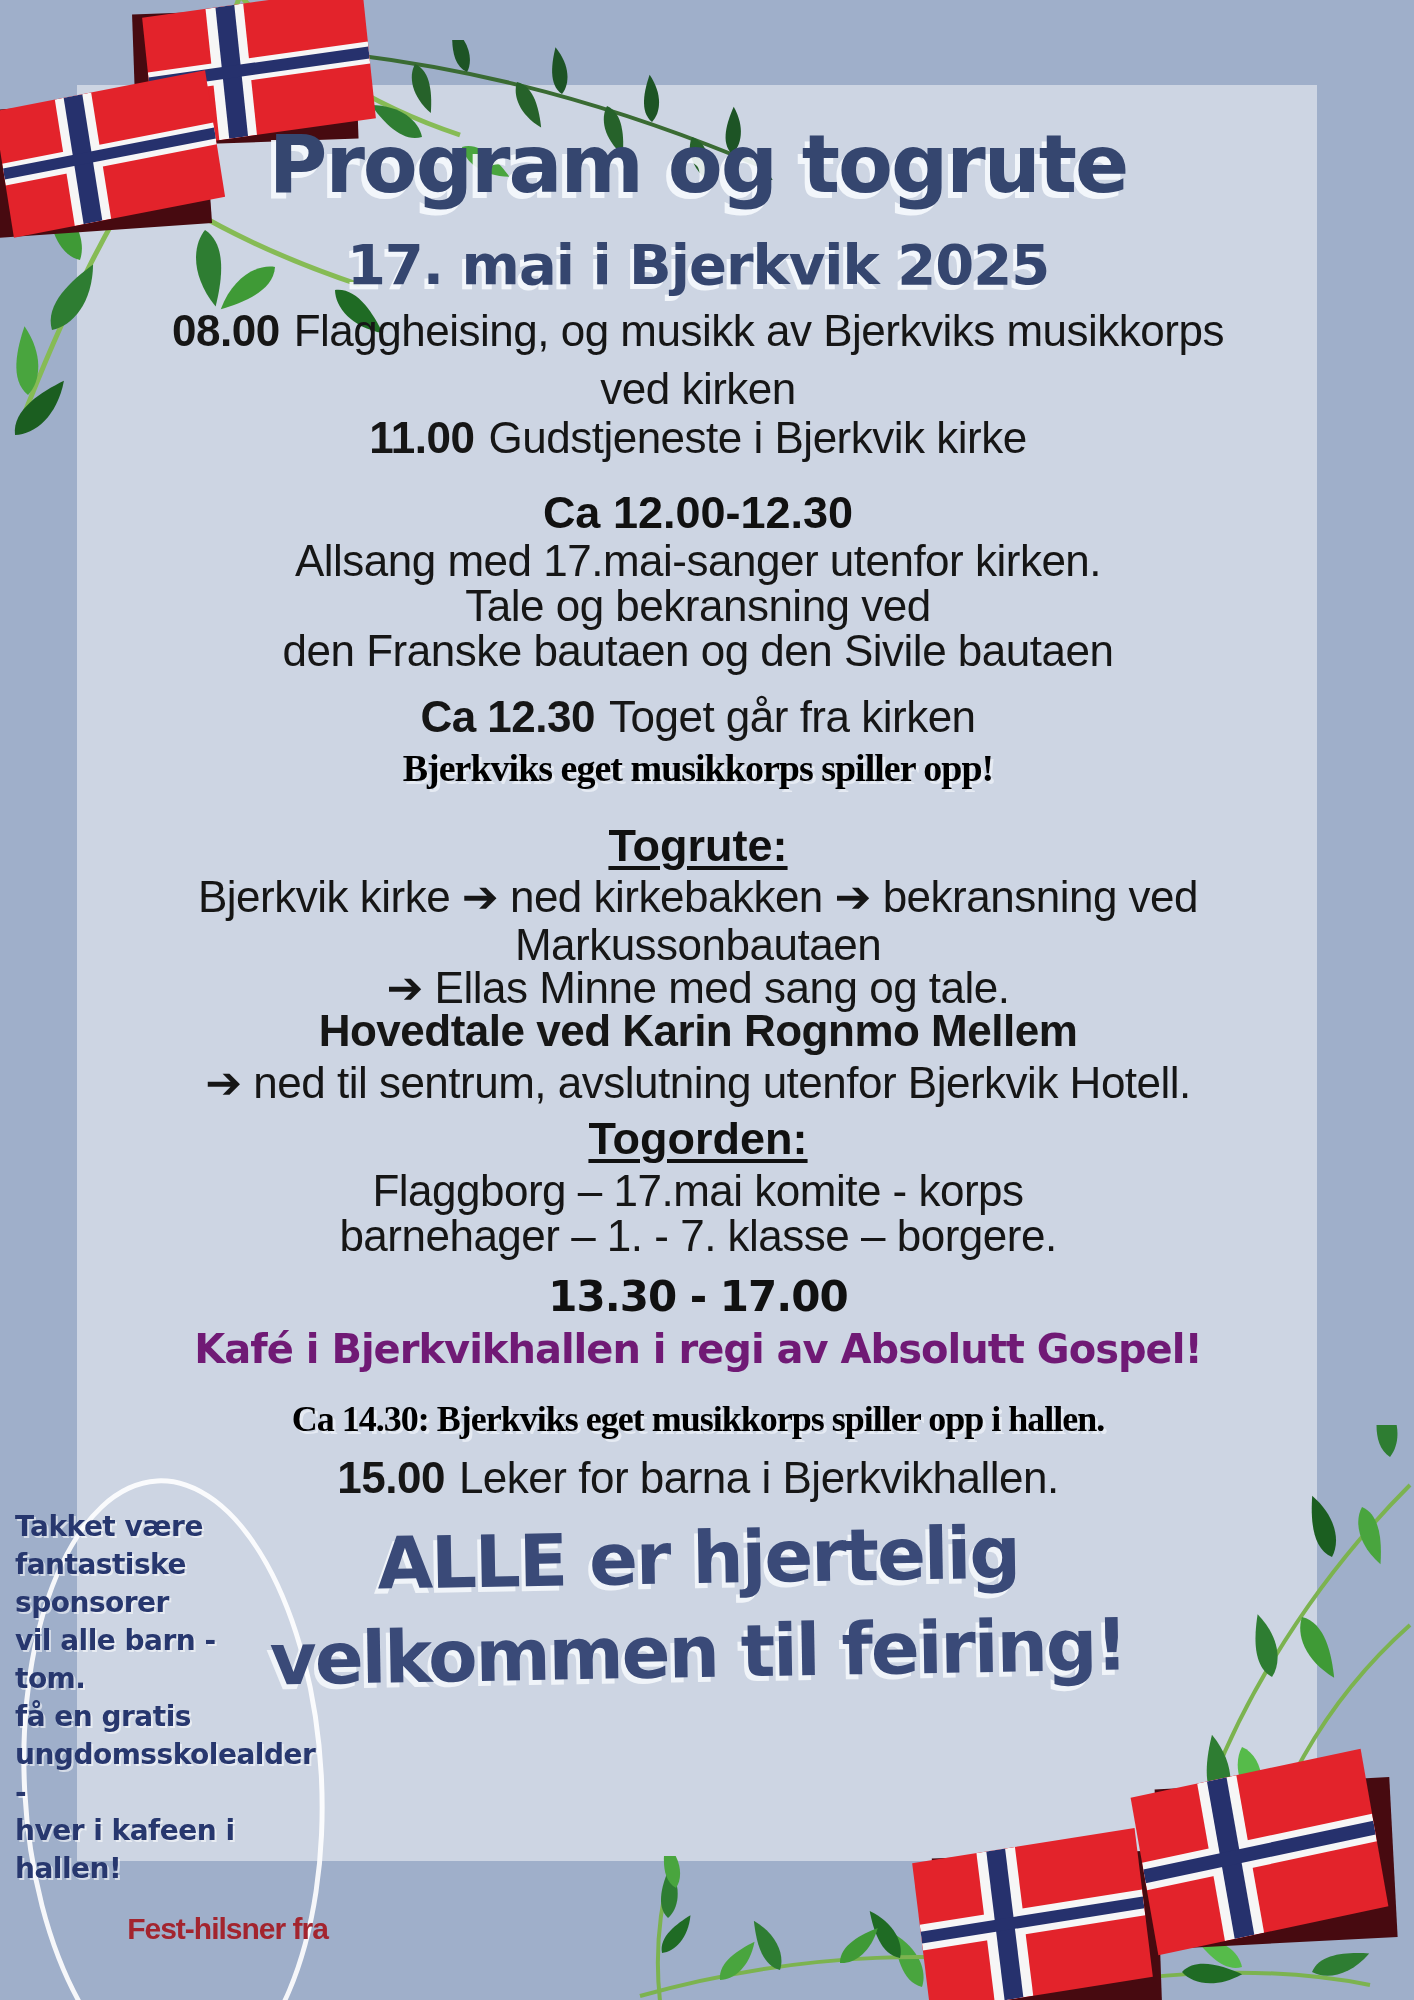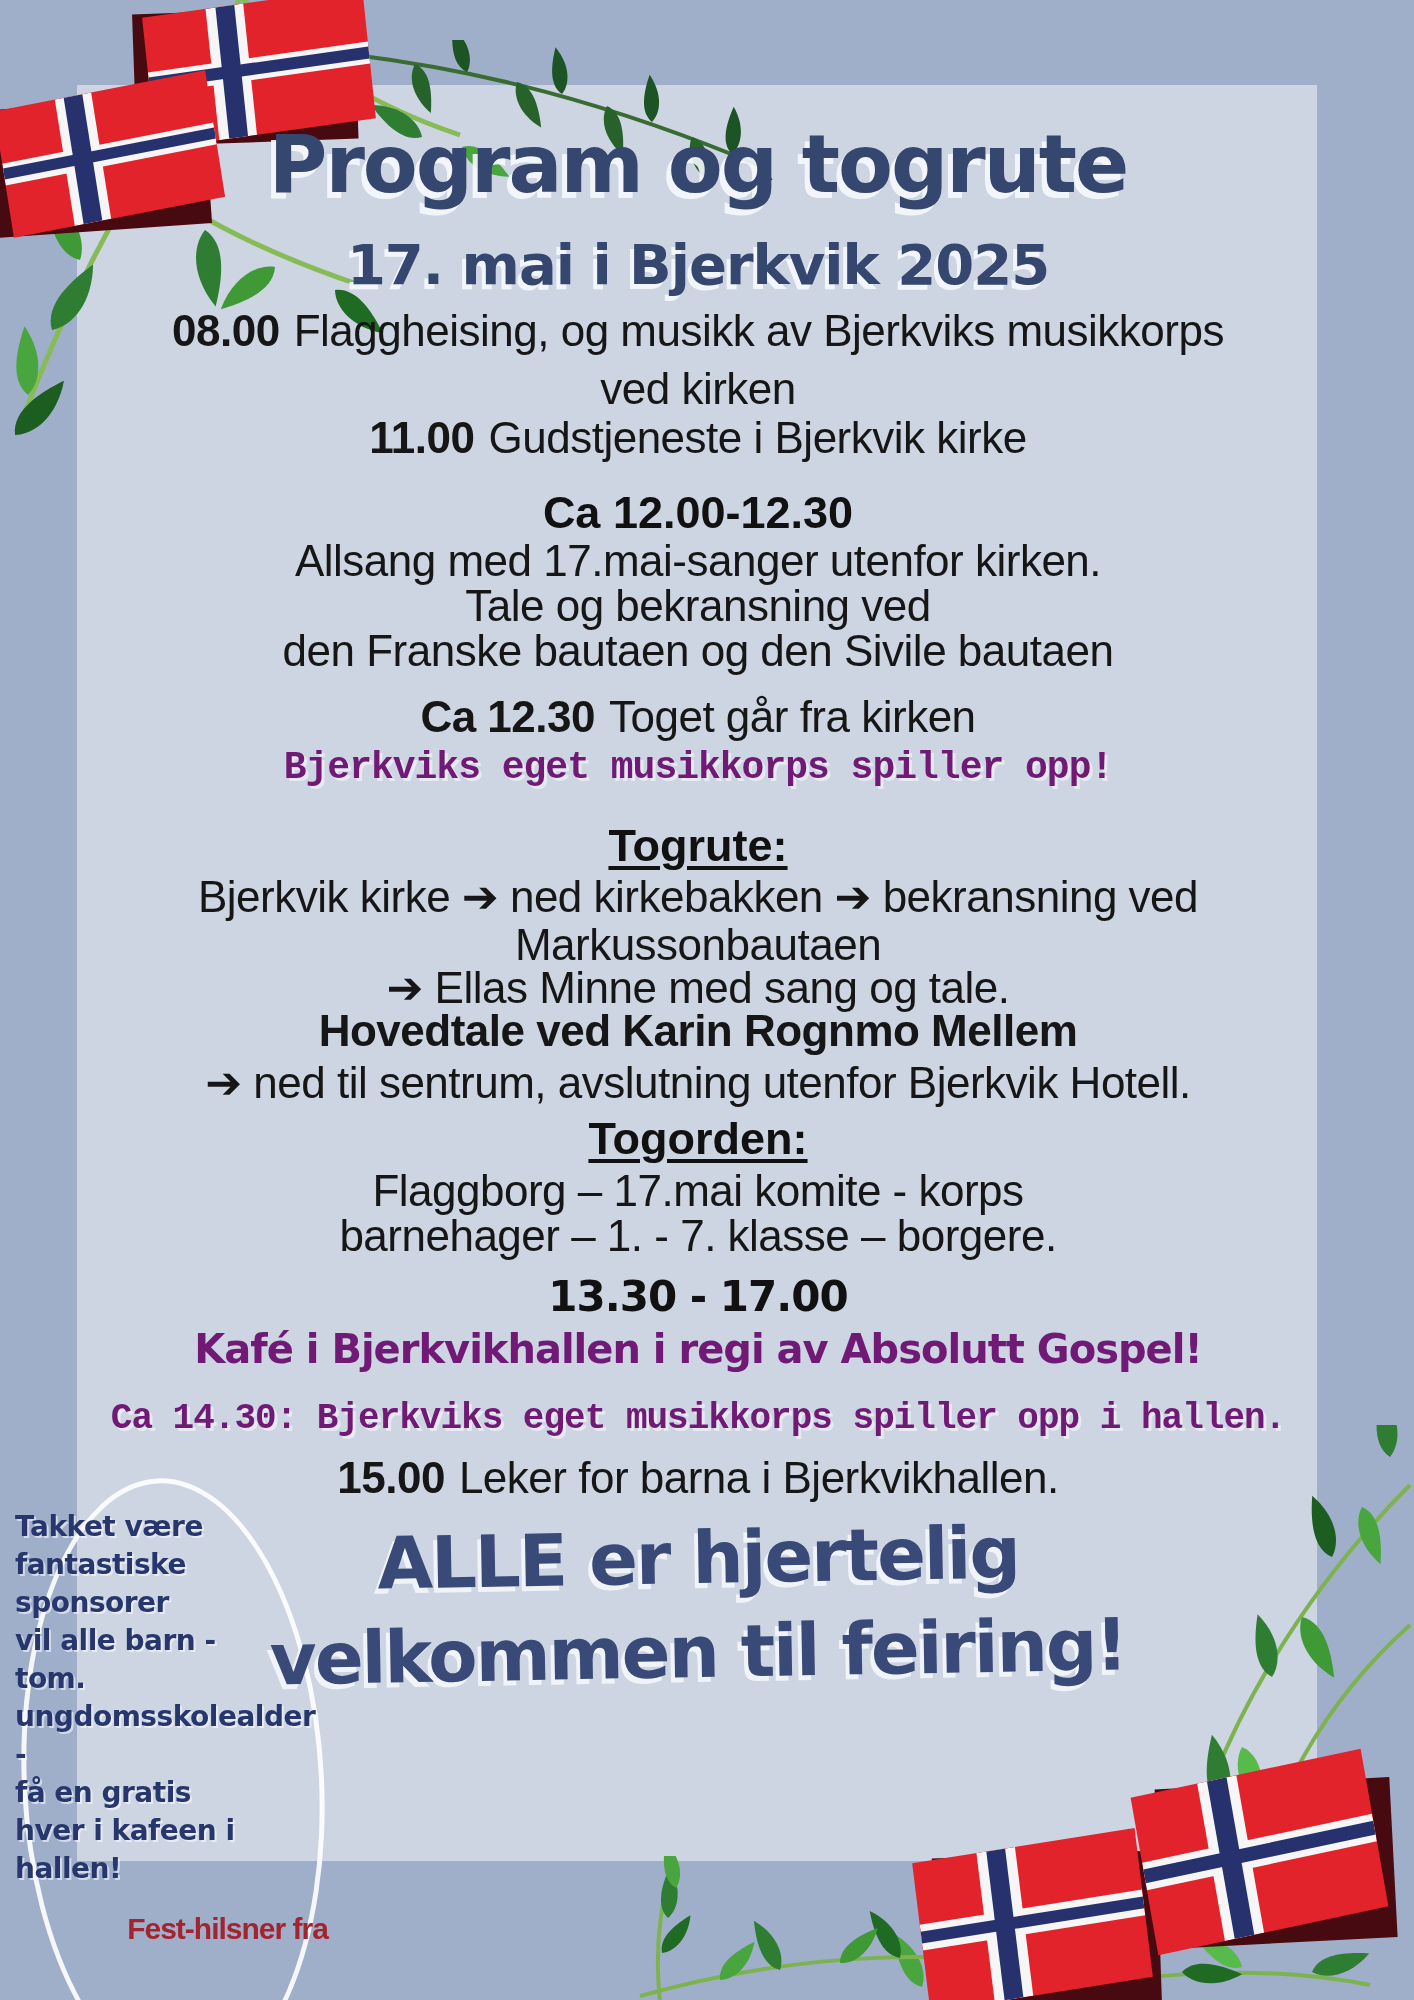--- a/index.html
+++ b/index.html
@@ -9,21 +9,21 @@
 
   
   .content{position:absolute;left:40px;top:0;width:1316px;text-align:center;z-index:6;}
   .abs{position:absolute;left:0;width:100%;}
   .body-line{font-size:44px;line-height:46px;color:#161616;letter-spacing:-0.5px;}
   .time{font-weight:700;text-align:center;}
   .gap{display:inline-block;width:14px;}
   .bold-heading{font-size:45px;font-weight:700;color:#111;}
   .underlined{text-decoration:underline;text-underline-offset:5px;text-decoration-thickness:4px;}
   .hand{font-family:"DejaVu Sans",sans-serif;font-weight:700;letter-spacing:-1px;}
-  .red-script{color:#701a75;font-family:Liberation Mono, monospace;font-weight:700;
+  .red-script{color:#000000;font-family:Liberation Serif, serif;font-weight:700;
               font-size:38px;letter-spacing:-1px;text-shadow:3px 3px 0 rgba(238,242,248,0.75);}
   .title{font-family:"DejaVu Sans",sans-serif;font-weight:700;font-size:80px;letter-spacing:-2px;
          color:#35466f;text-shadow:-5px 6px 0 rgba(246,249,253,0.9);}
   .subtitle{font-family:"DejaVu Sans",sans-serif;font-weight:700;font-size:56px;letter-spacing:-1px;
          color:#35466f;text-shadow:-4px 5px 0 rgba(246,249,253,0.9);}
   .welcome{font-family:"DejaVu Sans",sans-serif;font-weight:700;font-size:72px;letter-spacing:-2px;
          color:#3a4a78;text-shadow:-4px 5px 0 rgba(244,247,251,0.9);transform:rotate(-1deg);}
 
   
   .bubble-outline{position:absolute;left:22px;top:1478px;width:292px;height:600px;
@@ -222,22 +222,22 @@
     <div class="abs welcome" style="top:1512px;top:1516px">ALLE er hjertelig</div>
     <div class="abs welcome" style="top:1610px">velkommen til feiring!</div>
   </div>
 
   <div class="bubble-text">
     <div class="bubble-line">Takket være</div>
     <div class="bubble-line">fantastiske</div>
     <div class="bubble-line">sponsorer</div>
     <div class="bubble-line">vil alle barn -</div>
     <div class="bubble-line">tom.</div>
+    <div class="bubble-line">få en gratis</div>
     <div class="bubble-line">ungdomsskolealder -</div>
-    <div class="bubble-line">få en gratis</div>
     <div class="bubble-line">hver i kafeen i hallen!</div>
   </div>
 
   <div class="footer-text">
     <div class="footer-line">Fest-hilsner fra</div>
     <div class="footer-line">17.mai-komiteen ved</div>
     <div class="footer-line">Gro, Tone og Marianne</div>
   </div>
 
 </div>

